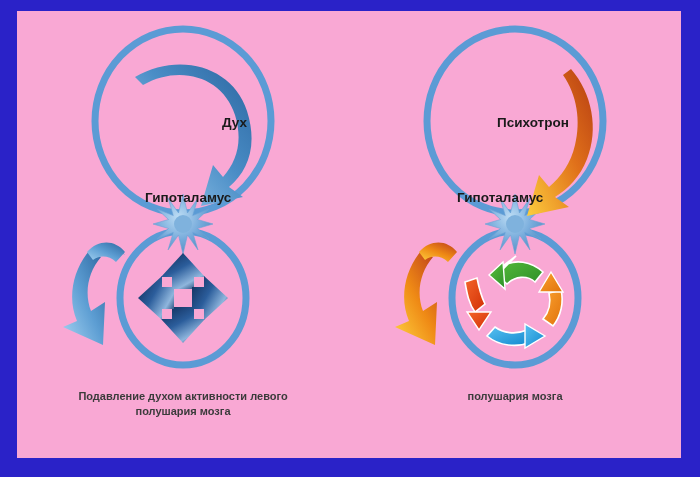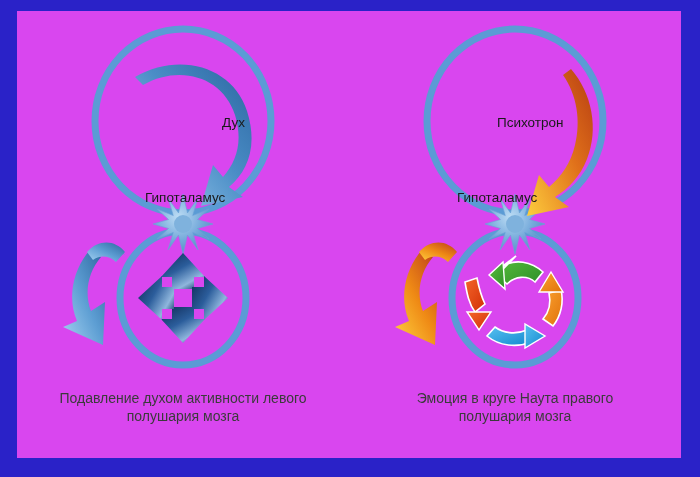--- a/index.html
+++ b/index.html
@@ -17,22 +17,23 @@
     background: #2a22c8;
     overflow: hidden;
     box-sizing: border-box;
   }
   #canvas {
     position: absolute;
     left: 17px;
     top: 11px;
     width: 664px;
     height: 447px;
-    background: #d946ef;
+    background: #f9a8d4;
     overflow: hidden;
+    font-weight: bold;
   }
   .panel {
     position: absolute;
     top: 0;
     width: 332px;
     height: 447px;
   }
   #panel-left  { left: 0; }
   #panel-right { left: 332px; }
 
@@ -57,21 +58,21 @@
   .lbl-hypo-left  { left: 128px; top: 180px; }
   .lbl-top-right  { left: 480px; top: 105px; text-align: right; }
   .lbl-hypo-right { left: 440px; top: 180px; }
 
   .caption {
     position: absolute;
     top: 378px;
     width: 332px;
     text-align: center;
     color: #3b3b3b;
-    font-size: 14px;
+    font-size: 11px;
     line-height: 1.32;
     font-family: "Liberation Sans", sans-serif;
   }
   .caption span { display: block; }
 </style>
 </head>
 <body>
 
 <div id="slide">
   <div id="canvas">
@@ -231,19 +232,18 @@
               <path fill="url(#gAmber)" stroke="#ffffff" stroke-width="1.4" d="M22,-8 L46,-8 L34,-28 Z" transform="translate(2,2)"></path>
             </g>
           </g>
         </svg>
       </div>
 
       <div class="label lbl-top-right" style="left:148px;">Психотрон</div>
       <div class="label lbl-hypo-right" style="left:108px;">Гипоталамус</div>
 
       <div class="caption">
-        <span>Эмоция в круге Наута правого</span>
         <span>полушария мозга</span>
       </div>
     </div>
 
   </div>
 </div>
 
 </body></html>

